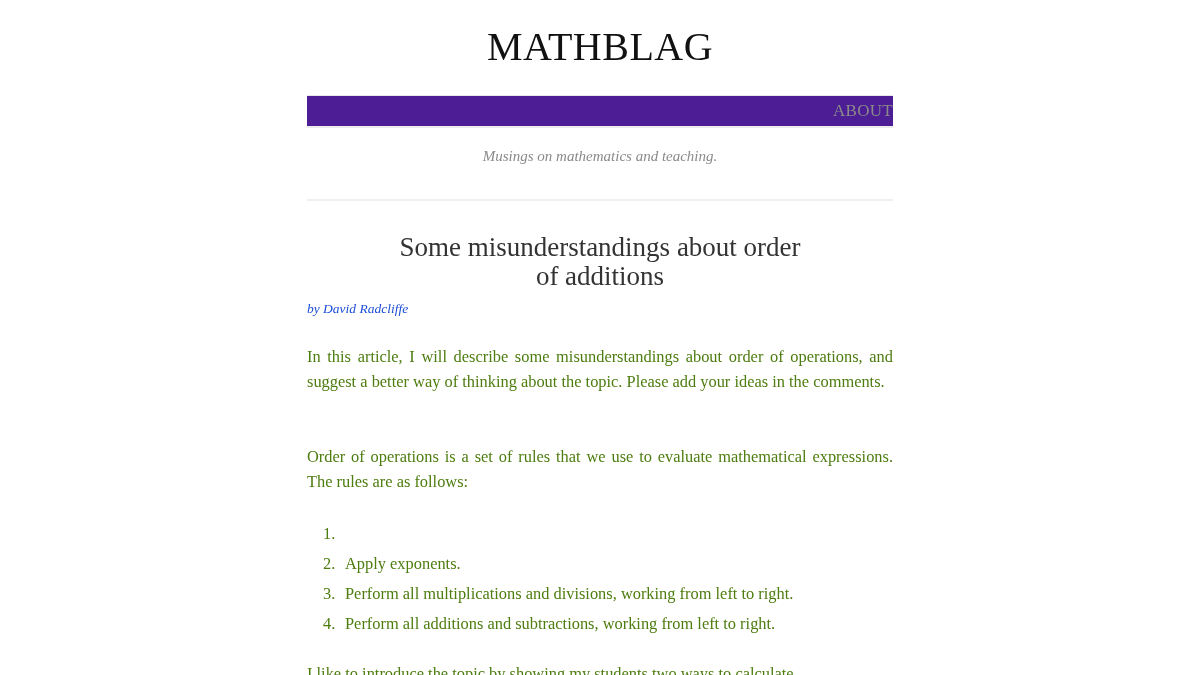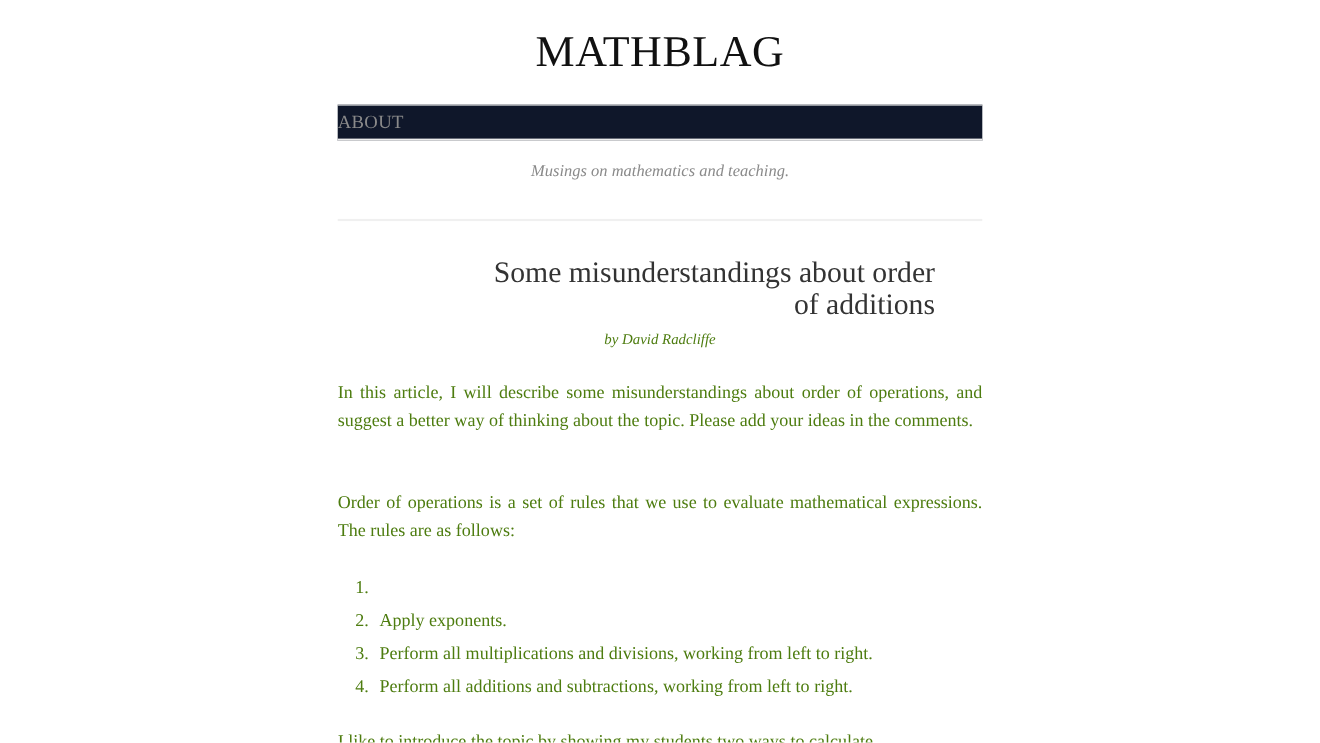--- a/index.html
+++ b/index.html
@@ -32,24 +32,24 @@
       color: #111111;
       letter-spacing: 0.5px;
       font-weight: normal;
     }
     .nav {
       position: absolute;
       left: 0;
       top: 95px;
       width: 586px;
       height: 33px;
-      background: #0f172a;
+      background: #4c1d95;
       border-top: 1px solid #e8e8e8;
       border-bottom: 2px solid #ececec;
-      text-align: left;
+      text-align: right;
     }
     .nav-link {
       display: inline-block;
       font-family: "Liberation Serif", "DejaVu Serif", serif;
       font-size: 17px;
       line-height: 30px;
       color: #8a8a8a;
       text-decoration: none;
       letter-spacing: 0.3px;
       cursor: pointer;
@@ -72,38 +72,38 @@
       top: 199px;
       width: 586px;
       height: 2px;
       background: #f0f0f0;
     }
     .article-title {
       position: absolute;
       left: 43px;
       top: 233px;
       width: 500px;
-      text-align: right;
+      text-align: center;
       font-family: "Liberation Serif", "DejaVu Serif", serif;
       font-size: 27px;
       line-height: 29px;
       color: #333333;
       font-weight: normal;
     }
     .byline {
       position: absolute;
       left: 0;
       top: 300px;
       width: 586px;
-      text-align: center;
+      text-align: left;
       font-family: "Liberation Serif", "DejaVu Serif", serif;
       font-style: italic;
       font-size: 13.5px;
       line-height: 18px;
-      color: #4d7c0f;
+      color: #1d4ed8;
     }
     .body-text {
       font-family: "Liberation Serif", "DejaVu Serif", serif;
       font-size: 16.4px;
       line-height: 25px;
       color: #4d7c0f;
       text-align: justify;
     }
     .para {
       position: absolute;

